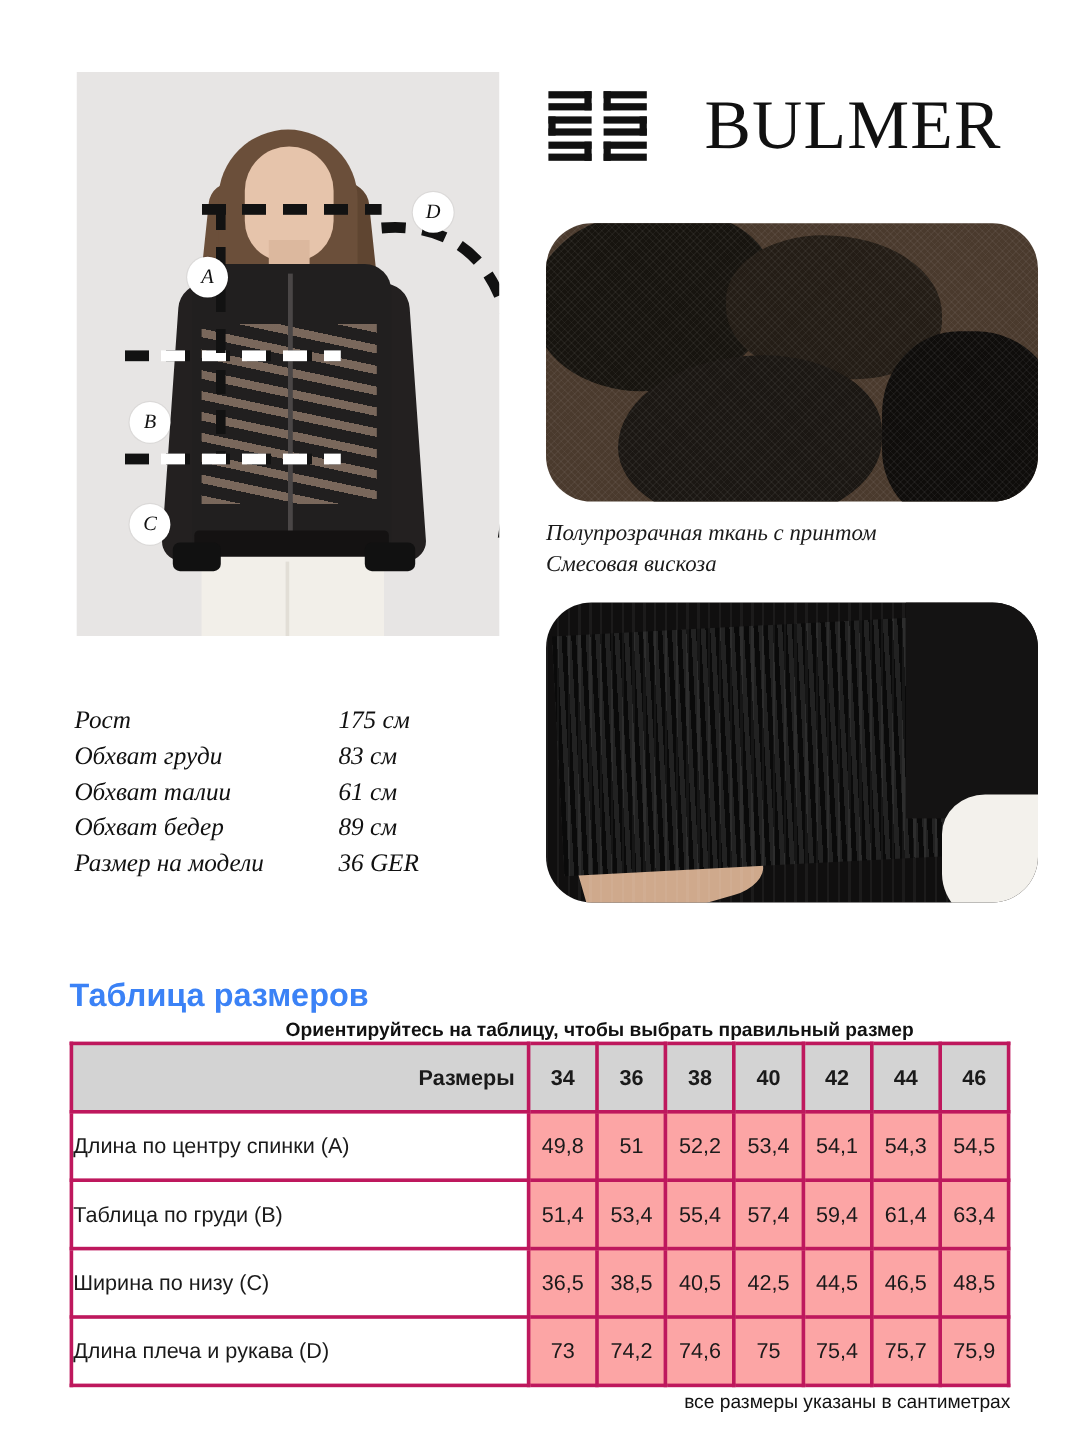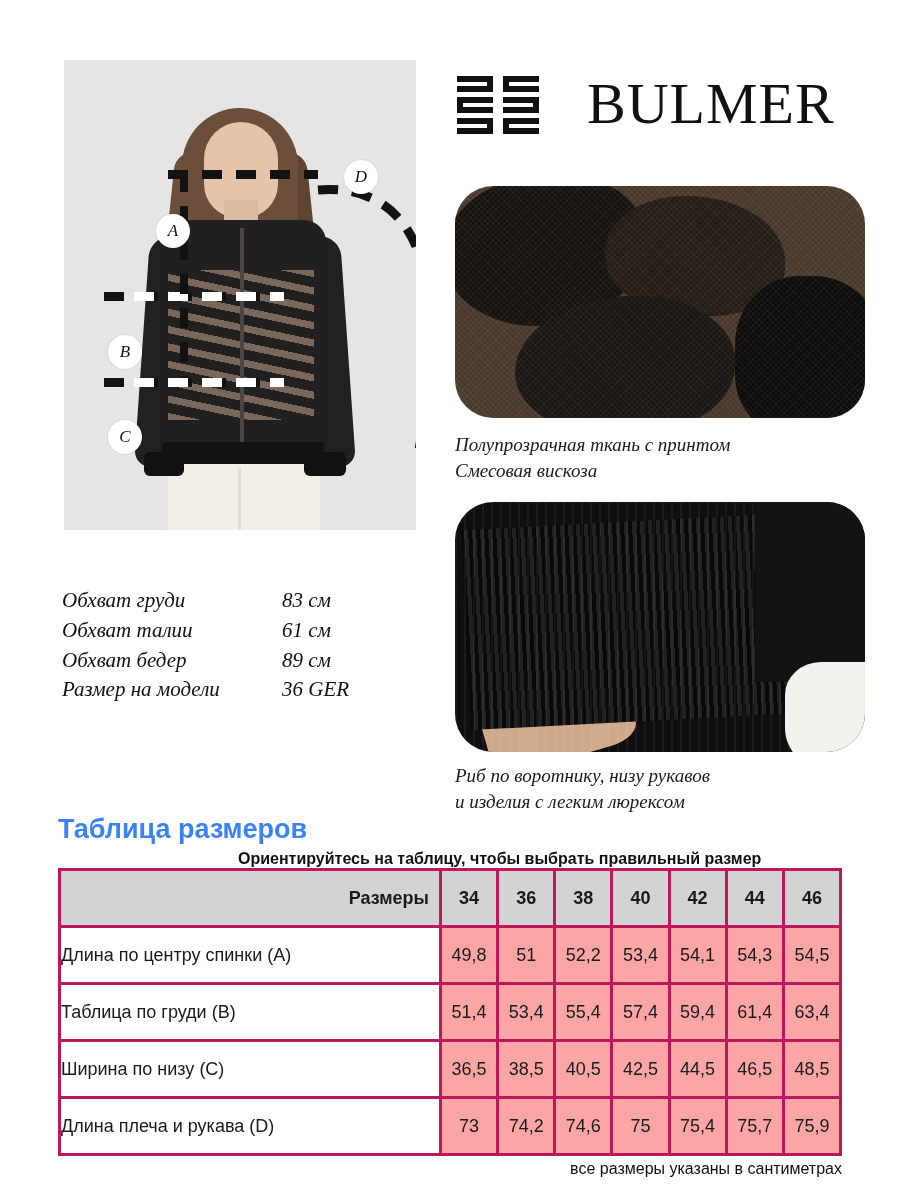--- a/index.html
+++ b/index.html
@@ -248,26 +248,26 @@
     <div>Смесовая вискоза</div>
   </div>
 
   <div class="fab2">
     <div class="skin"></div>
     <div class="rib"></div>
     <div class="sheen"></div>
     <div class="dark2"></div>
     <div class="white"></div>
   </div>
-  <div class="cap cap2">
-    <div>Риб по воротнику, низу рукавов</div>
-    <div>и изделия с легким люрексом</div>
-  </div>
 
   <div class="params">
+    <div class="prow">
+      <span>Рост</span>
+      <span class="v">175 см</span>
+    </div>
     <div class="prow">
       <span>Обхват груди</span>
       <span class="v">83 см</span>
     </div>
     <div class="prow">
       <span>Обхват талии</span>
       <span class="v">61 см</span>
     </div>
     <div class="prow">
       <span>Обхват бедер</span>

